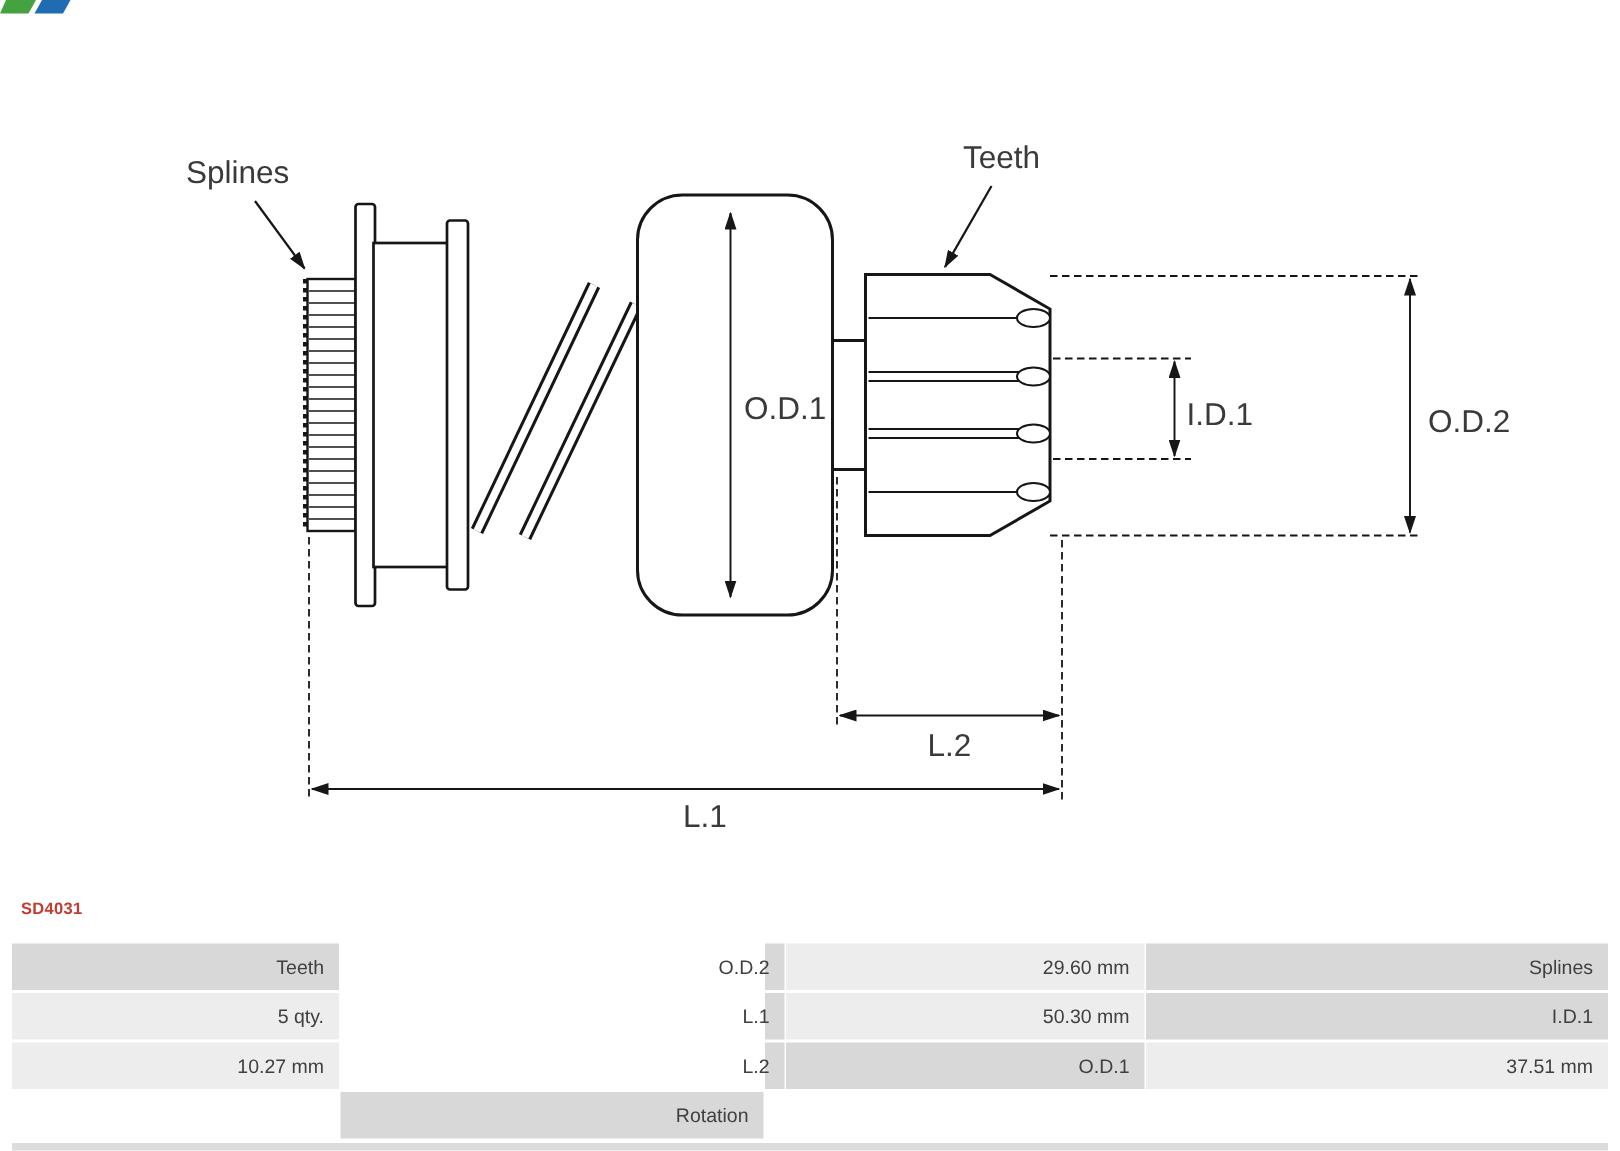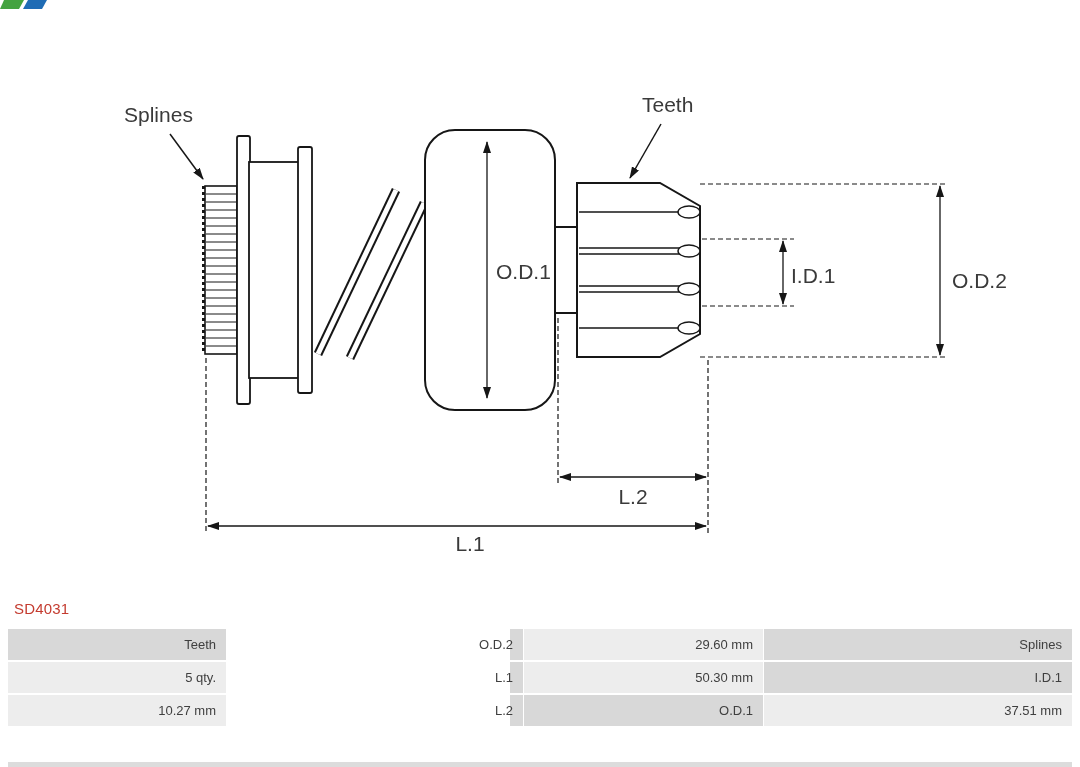--- a/index.html
+++ b/index.html
@@ -5,21 +5,21 @@
   * { margin:0; padding:0; box-sizing:border-box; }
   html,body { background:#fff; }
   body {
     width:1080px; height:767px; position:relative; overflow:hidden;
     font-family:"Liberation Sans", sans-serif;
   }
   .diagram { position:absolute; top:0; left:0; }
   .dim-label { font-size:21px; fill:#3a3a3a; font-family:"Liberation Sans", sans-serif; }
   .part-code {
     position:absolute; left:14px; top:600px;
-    font-size:15px; font-weight:400; letter-spacing:0.2px;
+    font-size:11px; font-weight:700; letter-spacing:0.2px;
   }
   .spec-table {
     position:absolute; left:8px; right:8px; top:629px;
     display:grid;
     grid-template-columns:218px 282px 13px 239px 1fr;
     grid-auto-rows:31px;
     row-gap:2px; column-gap:1px;
     font-size:13px; color:#3f3f3f;
   }
   .cell { display:flex; align-items:center; justify-content:flex-end; padding-right:10px; }
@@ -159,16 +159,17 @@
     <div class="cell value">50.30 mm</div>
 
     <div class="cell label">I.D.1</div>
     <div class="cell value">10.27 mm</div>
     <div class="cell spacer"></div>
     <div class="cell label">L.2</div>
 
     <div class="cell label">O.D.1</div>
     <div class="cell value">37.51 mm</div>
     <div class="cell spacer"></div>
+    <div class="cell label">Rotation</div>
   </div>
 
   <div class="table-bottom-strip"></div>
 </div>
 
 </body></html>

